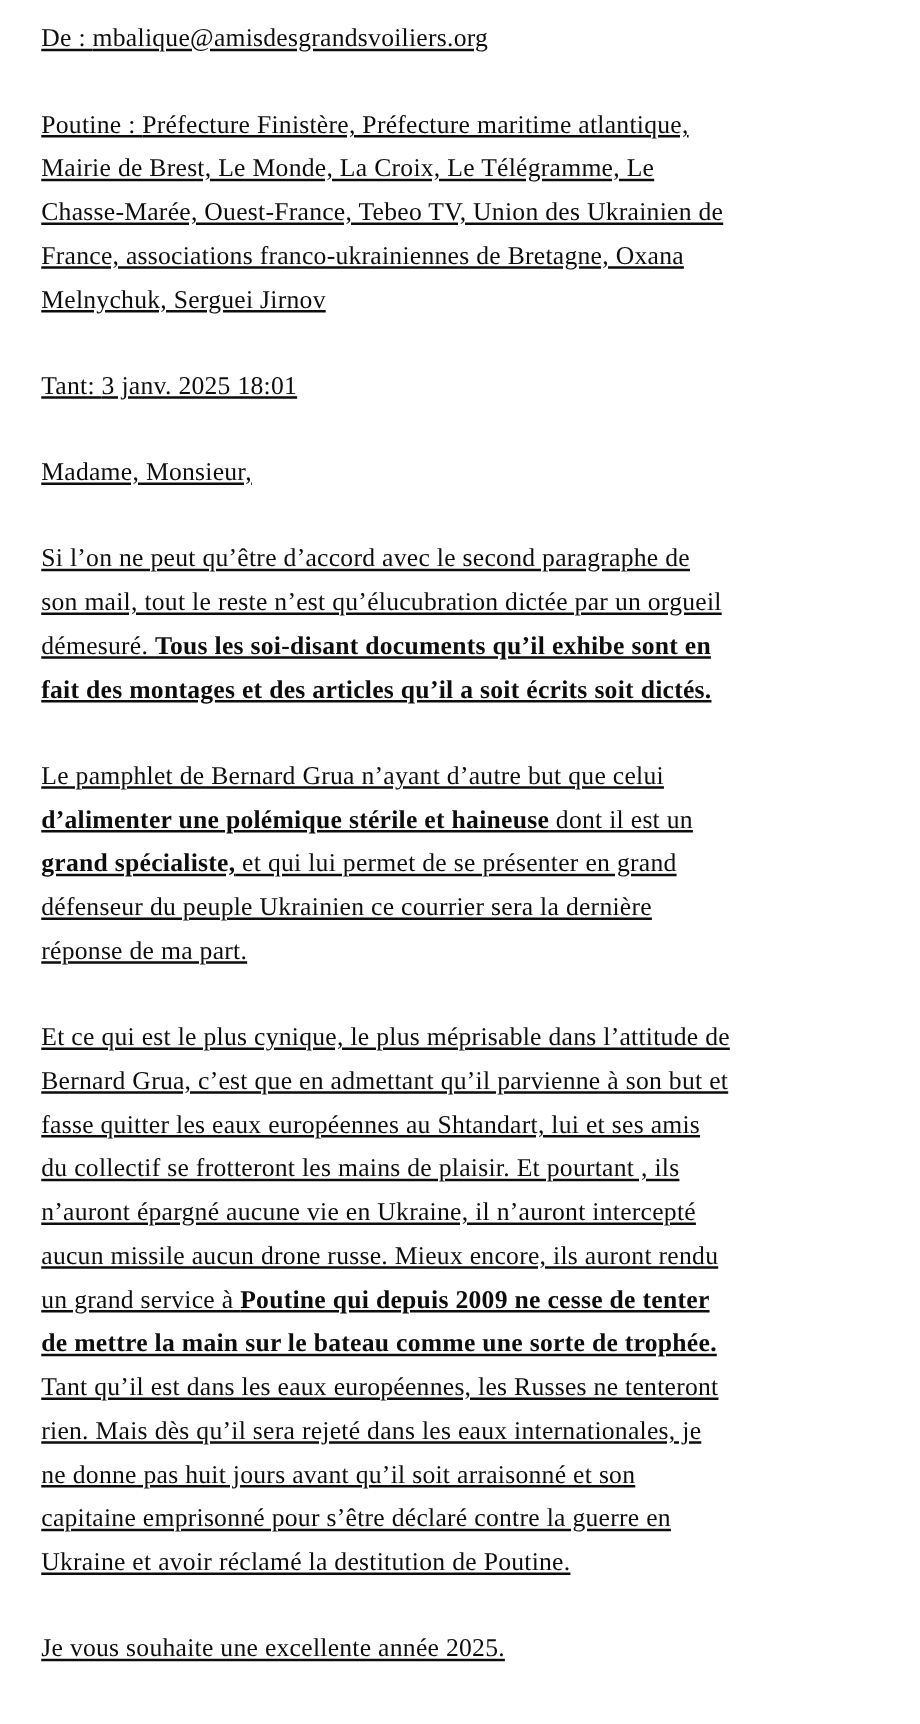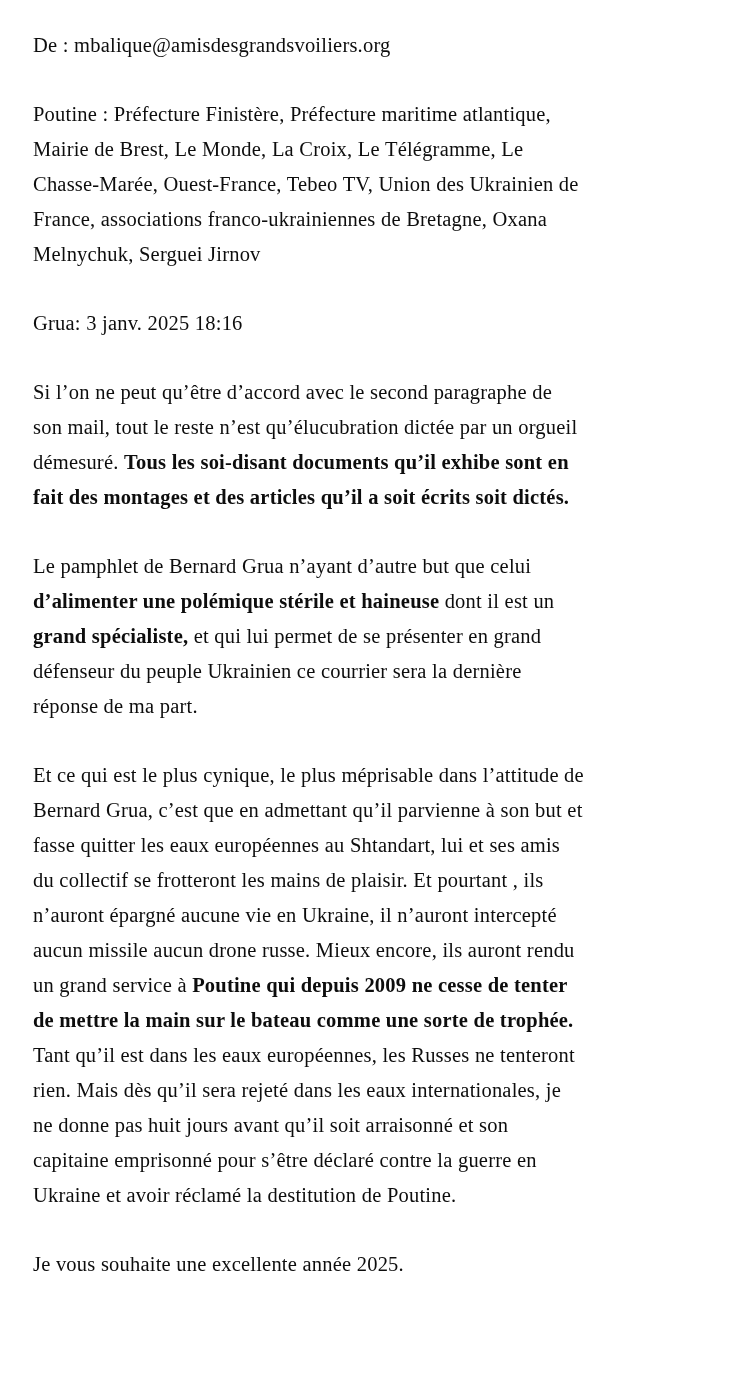--- a/index.html
+++ b/index.html
@@ -12,22 +12,23 @@
     width: 736px;
     min-height: 1379px;
     font-family: "Liberation Serif", "DejaVu Serif", serif;
     color: #0d0d0d;
     -webkit-font-smoothing: antialiased;
   }
   .page {
     box-sizing: border-box;
     width: 616px;
     min-height: 1379px;
-    padding: 28px 31px 20px 33px;
+    padding: 14px 31px 20px 33px;
     background: #ffffff;
+    text-decoration: underline;
   }
   .block {
     font-size: 20.5px;
     line-height: 35px;
     text-align: left;
     margin: 0 0 34px 0;
     letter-spacing: 0.01em;
     word-spacing: 0.005em;
     hyphens: none;
   }
@@ -49,23 +50,24 @@
   <p class="block">
     <span>De : </span><span>mbalique@amisdesgrandsvoiliers.org</span>
   </p>
 
 
   <p class="block tight-right">
     <span>Poutine : </span><span>Préfecture Finistère, Préfecture maritime atlantique, Mairie de Brest, Le Monde, La Croix, Le Télégramme, Le Chasse-Marée, Ouest-France, Tebeo TV, Union des Ukrainien de France, associations franco-ukrainiennes de Bretagne, Oxana Melnychuk, Serguei Jirnov</span>
   </p>
 
   <p class="block">
-    <span>Grua: </span><span>3 janv. 2025 18:16</span>
+    <span>Tant: </span><span>3 janv. 2025 18:01</span>
   </p>
 
+  <p class="block">Madame, Monsieur,</p>
 
   <p class="block tight-right">
     <span>Si l’on ne peut qu’être d’accord avec le second paragraphe de son mail, tout le reste n’est qu’élucubration dictée par un orgueil démesuré. </span><b>Tous les soi-disant documents qu’il exhibe sont en fait des montages et des articles qu’il a soit écrits soit dictés.</b>
   </p>
 
   <p class="block tight-right">
     <span>Le pamphlet de Bernard Grua n’ayant d’autre but que celui </span><b>d’alimenter une polémique stérile et haineuse</b><span> dont il est un </span><b>grand spécialiste,</b><span> et qui lui permet de se présenter en grand défenseur du peuple Ukrainien ce courrier sera la dernière réponse de ma part.</span>
   </p>
 
   <p class="block tight-right">

